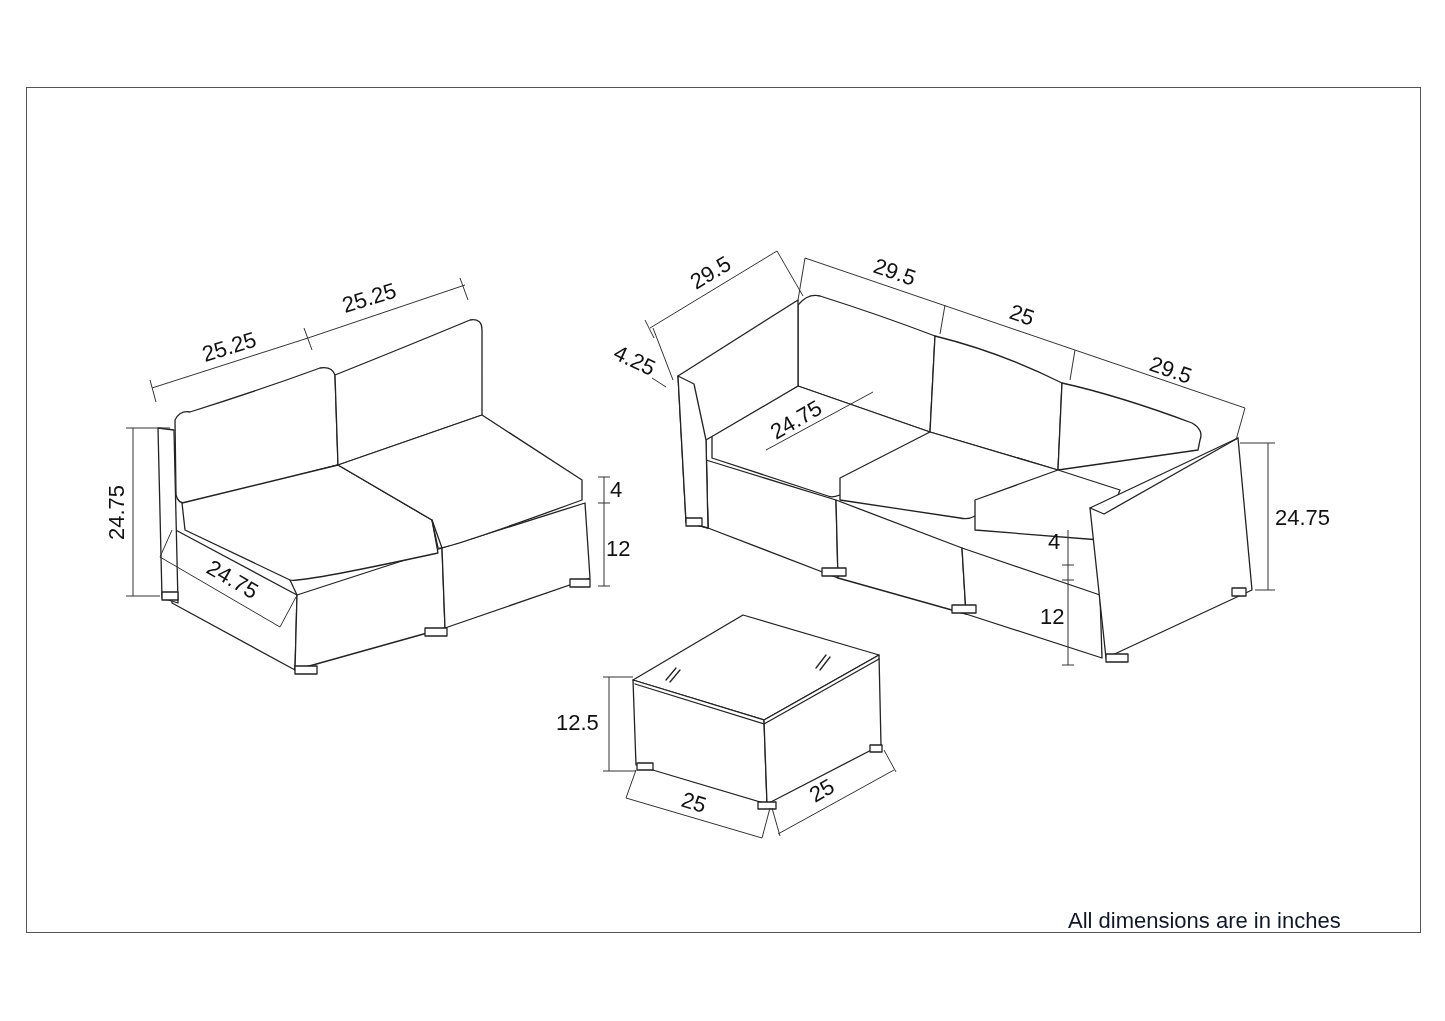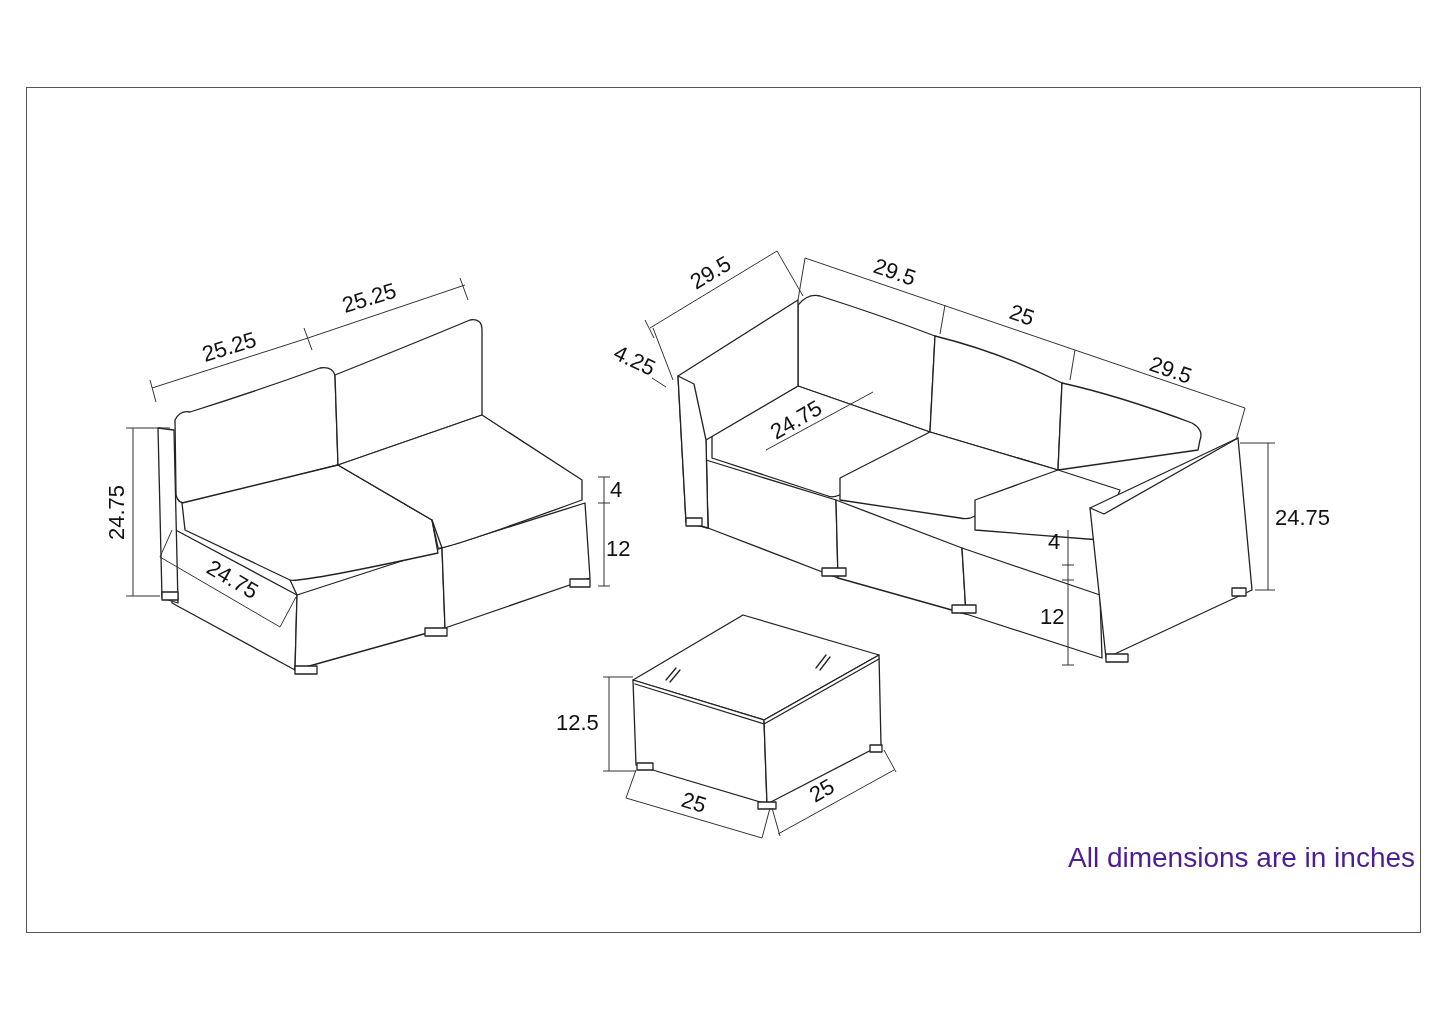--- a/index.html
+++ b/index.html
@@ -5,21 +5,21 @@
   html, body { margin:0; padding:0; background:#ffffff; }
   body { width:1445px; height:1021px; position:relative; overflow:hidden;
          font-family:"Liberation Sans", sans-serif; }
   #frame { position:absolute; left:26px; top:87px; width:1395px; height:846px;
            border:1px solid #555; box-sizing:border-box; }
   svg#drawing { position:absolute; left:0; top:0; }
   .ln { stroke:#222; stroke-width:1.3; fill:none; stroke-linejoin:round; stroke-linecap:round; }
   .fill { fill:#fff; stroke:#222; stroke-width:1.3; stroke-linejoin:round; }
   .dim { stroke:#333; stroke-width:1; fill:none; }
   .lbl { font-family:"Liberation Sans", sans-serif; font-size:22px; fill:#111; }
-  #note { position:absolute; left:1068px; top:842px; font-size:28px; color:#4c1d95;
+  #note { position:absolute; left:1068px; top:908px; font-size:22px; color:#0f172a;
           font-family:"Liberation Sans", sans-serif; }
 </style>
 </head>
 <body>
 
 <div id="frame"></div>
 
 <svg id="drawing" width="1445" height="1021" viewBox="0 0 1445 1021">
 
   <g>

